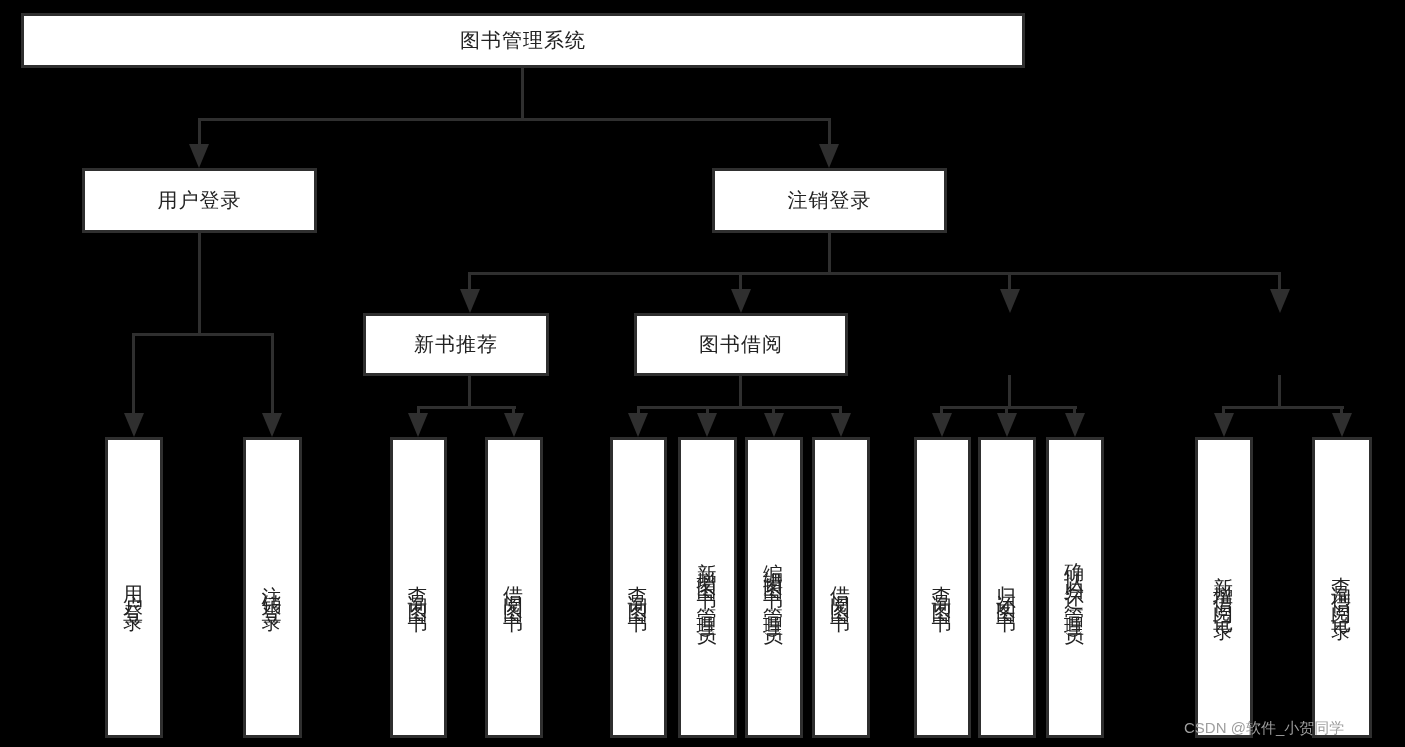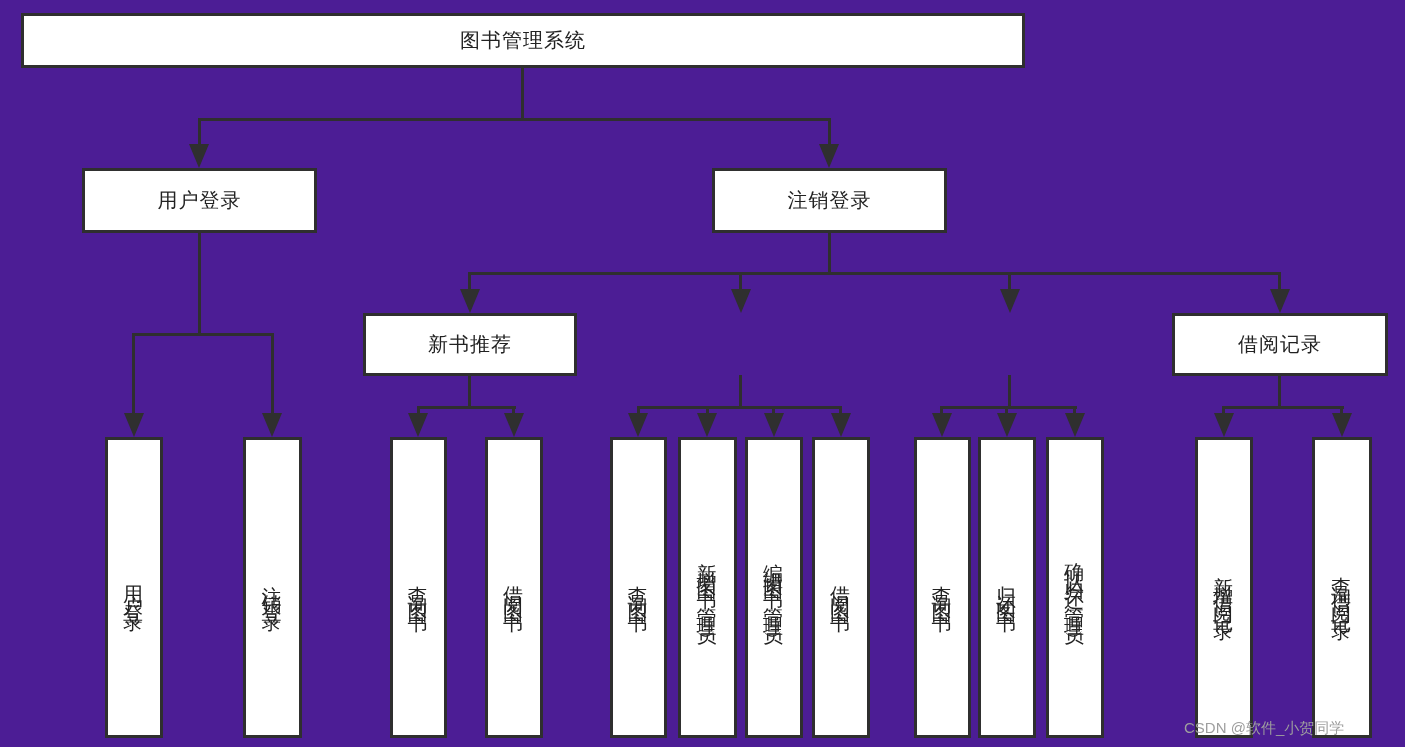--- a/index.html
+++ b/index.html
@@ -1,19 +1,19 @@
 <!DOCTYPE html>
 <html><head>
 <meta charset="utf-8">
 <style>
   html,body{margin:0;padding:0;background:#ffffff;}
   .canvas{
     position:relative;
     width:1405px;height:747px;
-    background:#4c1d95;
+    background:#000000;
     font-family:"Liberation Sans","DejaVu Sans",sans-serif;
     color:#222222;
     overflow:hidden;
   }
   
   .vl{position:absolute;width:3px;background:#2f2f2f;}
   .hl{position:absolute;height:3px;background:#2f2f2f;}
   .arrow{
     position:absolute;width:0;height:0;
     border-left:10px solid transparent;
@@ -119,25 +119,25 @@
     <span>图书管理系统</span>
   </div>
 
   <div class="hbox" style="left:82px;top:168px;width:235px;height:65px">
     <span>用户登录</span>
   </div>
   <div class="hbox" style="left:712px;top:168px;width:235px;height:65px">
     <span>注销登录</span>
   </div>
 
-  <div class="hbox" style="left:363px;top:313px;width:214px;height:63px">
+  <div class="hbox" style="left:363px;top:313px;width:186px;height:63px">
     <span>新书推荐</span>
   </div>
-  <div class="hbox" style="left:1172px;top:313px;width:216px;height:63px">
-    <span>借阅记录</span>
+  <div class="hbox" style="left:634px;top:313px;width:214px;height:63px">
+    <span>图书借阅</span>
   </div>
 
   <div class="vbox" style="left:105px;width:58px">
     <span>用户登录</span>
   </div>
   <div class="vbox" style="left:243px;width:59px">
     <span>注销登录</span>
   </div>
 
   <div class="vbox" style="left:390px;width:57px">

